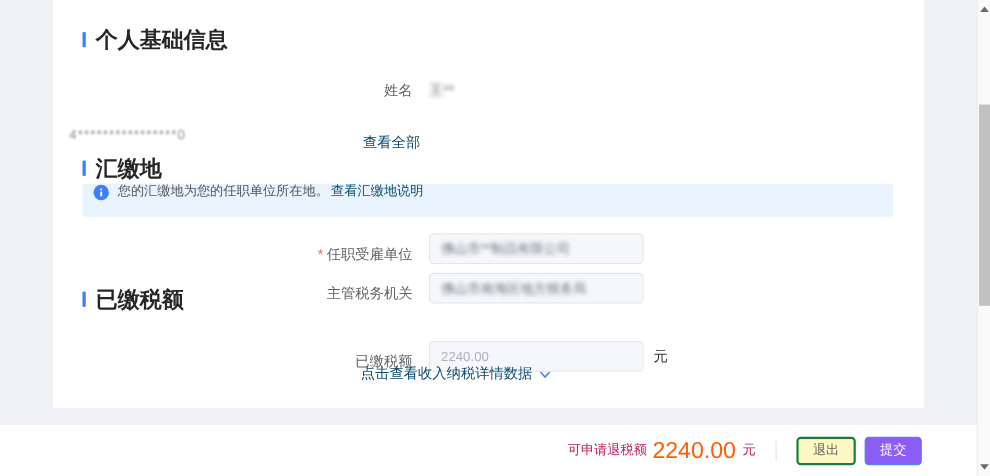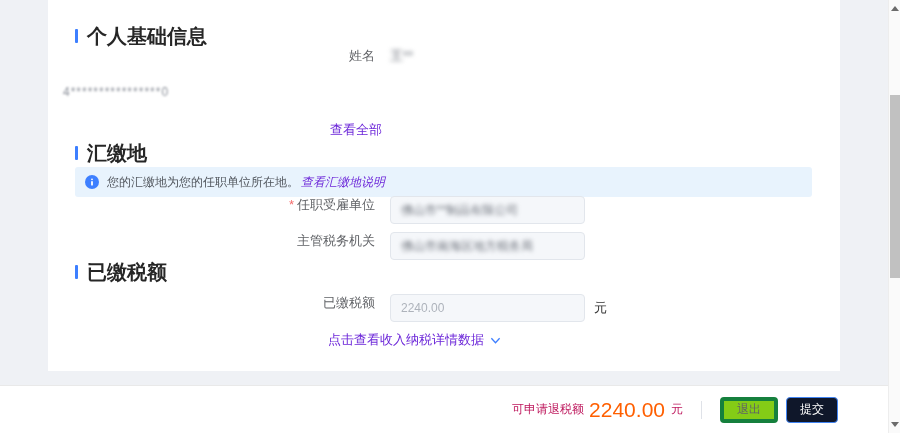--- a/index.html
+++ b/index.html
@@ -14,49 +14,49 @@
   .card {
     position:absolute; left:48px; top:0; width:792px; height:371px;
     background:#ffffff;
   }
   .sec-title {
     position:absolute; left:27px; display:flex; align-items:center; gap:9px;
     font-size:20px; font-weight:600; color:#262626; height:16px;
   }
   .sec-bar { width:3px; height:14px; background:#3d7fff; border-radius:1px; }
 
-  .form-row { position:absolute; left:0; width:100%; display:flex; align-items:flex-start; height:28px; }
+  .form-row { position:absolute; left:0; width:100%; display:flex; align-items:flex-end; height:28px;margin-top:16px; }
   .form-label { width:327px; text-align:right; font-size:13px; color:#606266; flex:none; }
   .req { color:#f56c6c; margin-right:3px; font-size:13px; }
   .form-field { margin-left:15px; display:flex; align-items:center; }
   .text-value { font-size:13px; color:#5a5e66; }
   .blur1 { filter:blur(1.2px); color:#8a8f98; font-size:12px; letter-spacing:1px; }
   .blur2 { filter:blur(2px); color:#6d727b; }
   .input {
     width:195px; height:28px; background:#f5f7fa; border:1px solid #e2e6ec;
     border-radius:4px; padding:0 10px; font-size:12px; color:#aeb3bb;
     display:flex; align-items:center; white-space:nowrap; overflow:hidden;
   }
   .unit { margin-left:9px; font-size:13px; color:#333; }
-  .link { color:#6d28d9; font-size:13px; cursor:pointer; text-decoration:none; }
+  .link { color:#0c4a6e; font-size:13px; cursor:pointer; text-decoration:none; }
   .link-abs { position:absolute; }
 
   
   .banner {
     position:absolute; left:27px; top:167px; width:737px; height:26px;
     background:#e8f3fd; border-radius:3px;
-    display:flex; align-items:center; padding:15px 10px;
+    display:flex; align-items:flex-end; padding:15px 10px;
     font-size:12px; color:#50555c;
   }
   .info-icon {
     width:14px; height:14px; border-radius:50%; background:#3d7fff;
     display:flex; align-items:center; justify-content:center;
     margin-right:8px; flex:none;
   }
-  .banner .link { font-size:12px; margin-left:2px;font-style:italic; }
+  .banner .link { font-size:12px; margin-left:2px; }
 
   
   .detail-link { position:absolute; left:280px; top:331px; display:flex; align-items:center; gap:6px; }
   .chevron { width:11px; height:11px; display:inline-block; }
 
   
   .footer {
     position:absolute; left:0; bottom:0; width:888px; height:48px;
     background:#ffffff; border-top:1px solid #e9e9e9;
     display:flex; align-items:center; justify-content:flex-end;
@@ -64,22 +64,22 @@
   }
   .refund-label, .refund-unit { font-size:12px; color:#be185d; }
   .refund-amount { font-size:21px; color:#ff5f00; margin:0 5px; font-weight:400; }
   .refund-unit { margin-left:1px; }
   .footer-divider { width:1px; height:18px; background:#dfe2e8; margin:0 18px; }
   .btn {
     height:26px; padding:0 13px; border-radius:4px; font-size:12px;
     display:flex; align-items:center; justify-content:center; cursor:pointer;
     font-family:inherit;
   }
-  .btn-plain { background:#84cc16; border:4px solid #15803d; color:#606266; }
-  .btn-primary { background:#0f172a; border:1px solid #4184f3; color:#fff; margin-left:8px; }
+  .btn-plain { background:#fef9c3; border:2px solid #15803d; color:#606266; }
+  .btn-primary { background:#8b5cf6; border:1px solid #4184f3; color:#fff; margin-left:8px; }
 
   
   .scrollbar {
     position:absolute; right:0; top:0; width:12px; height:433px;
     background:#fafafa; border-left:1px solid #ededed;
   }
   .sb-thumb { position:absolute; left:1px; top:95px; width:10px; height:183px; background:#c1c1c1; }
   .sb-arrow { position:absolute; left:2px; width:8px; height:8px; }
   .sb-arrow.up { top:3px; border-left:4px solid transparent; border-right:4px solid transparent; border-bottom:5px solid #6b6b6b; }
   .sb-arrow.down { bottom:3px; border-left:4px solid transparent; border-right:4px solid transparent; border-top:5px solid #6b6b6b; }

